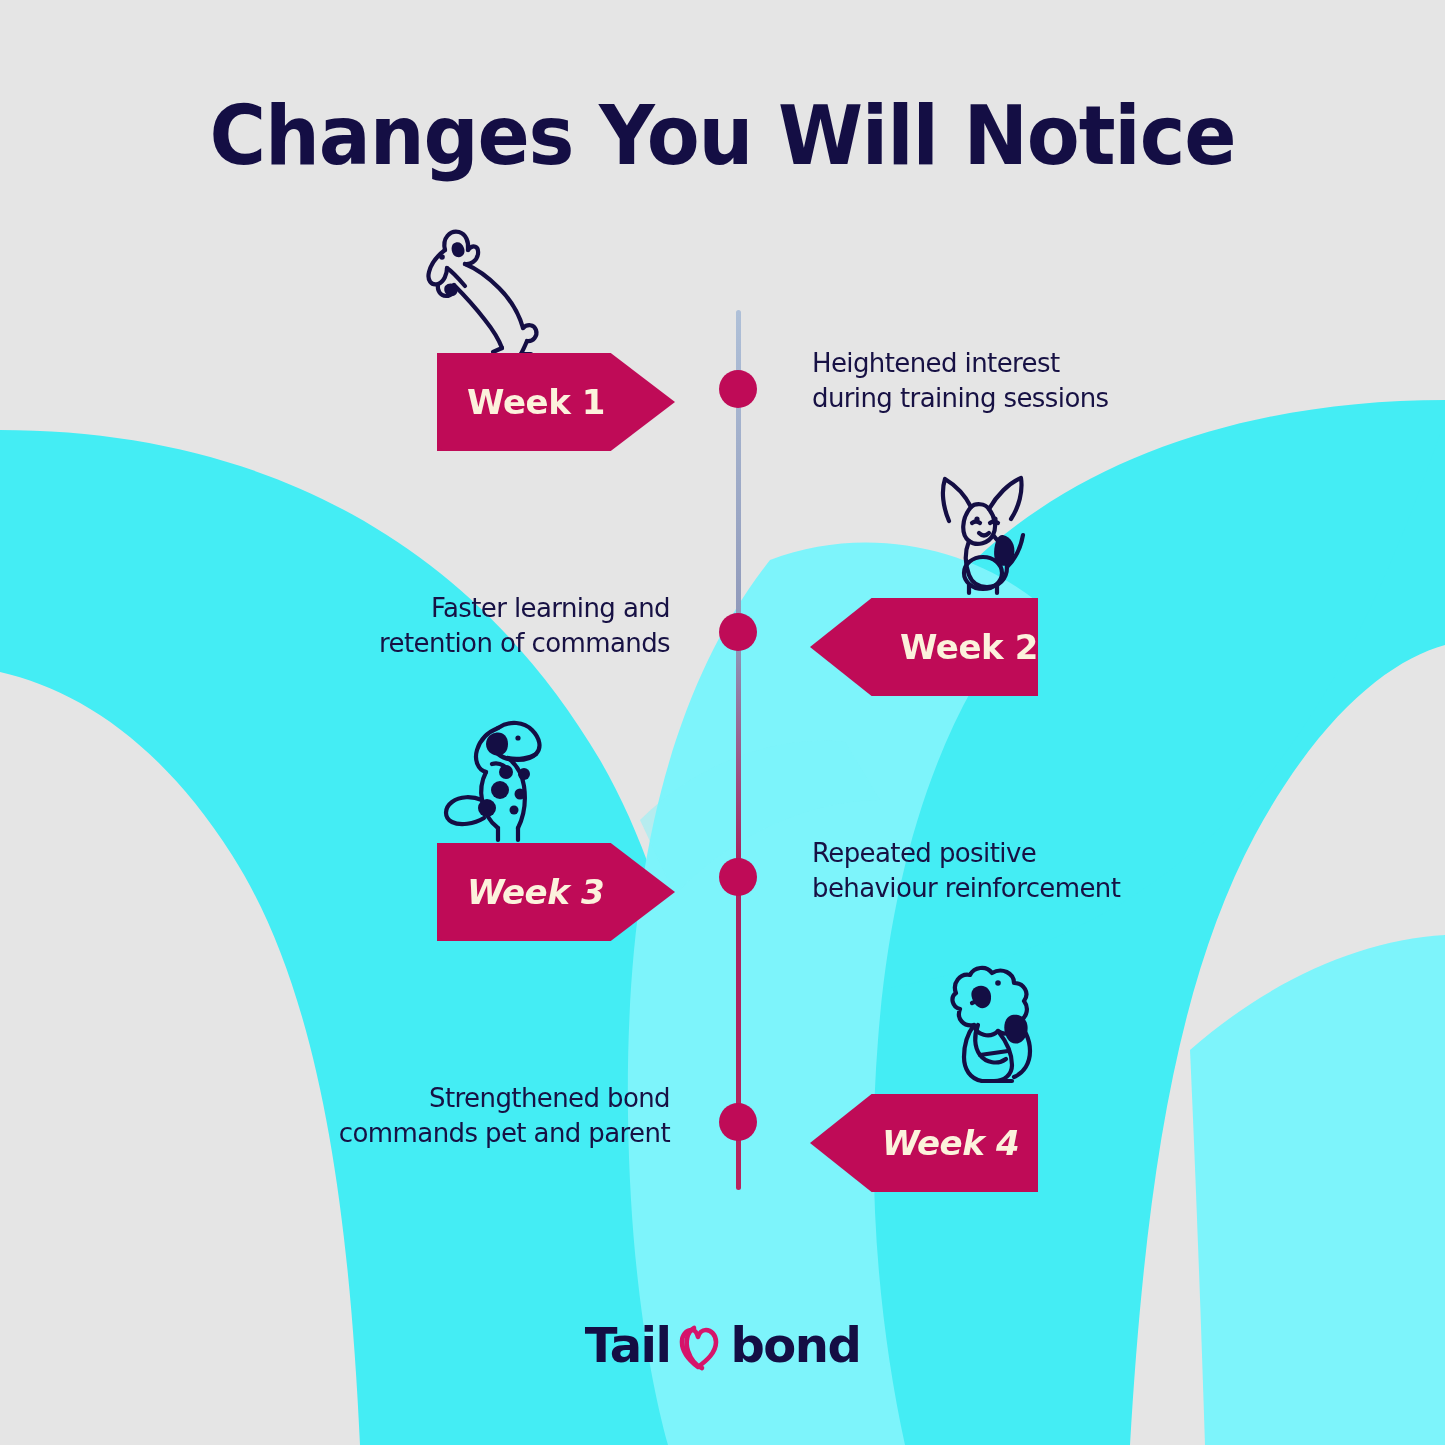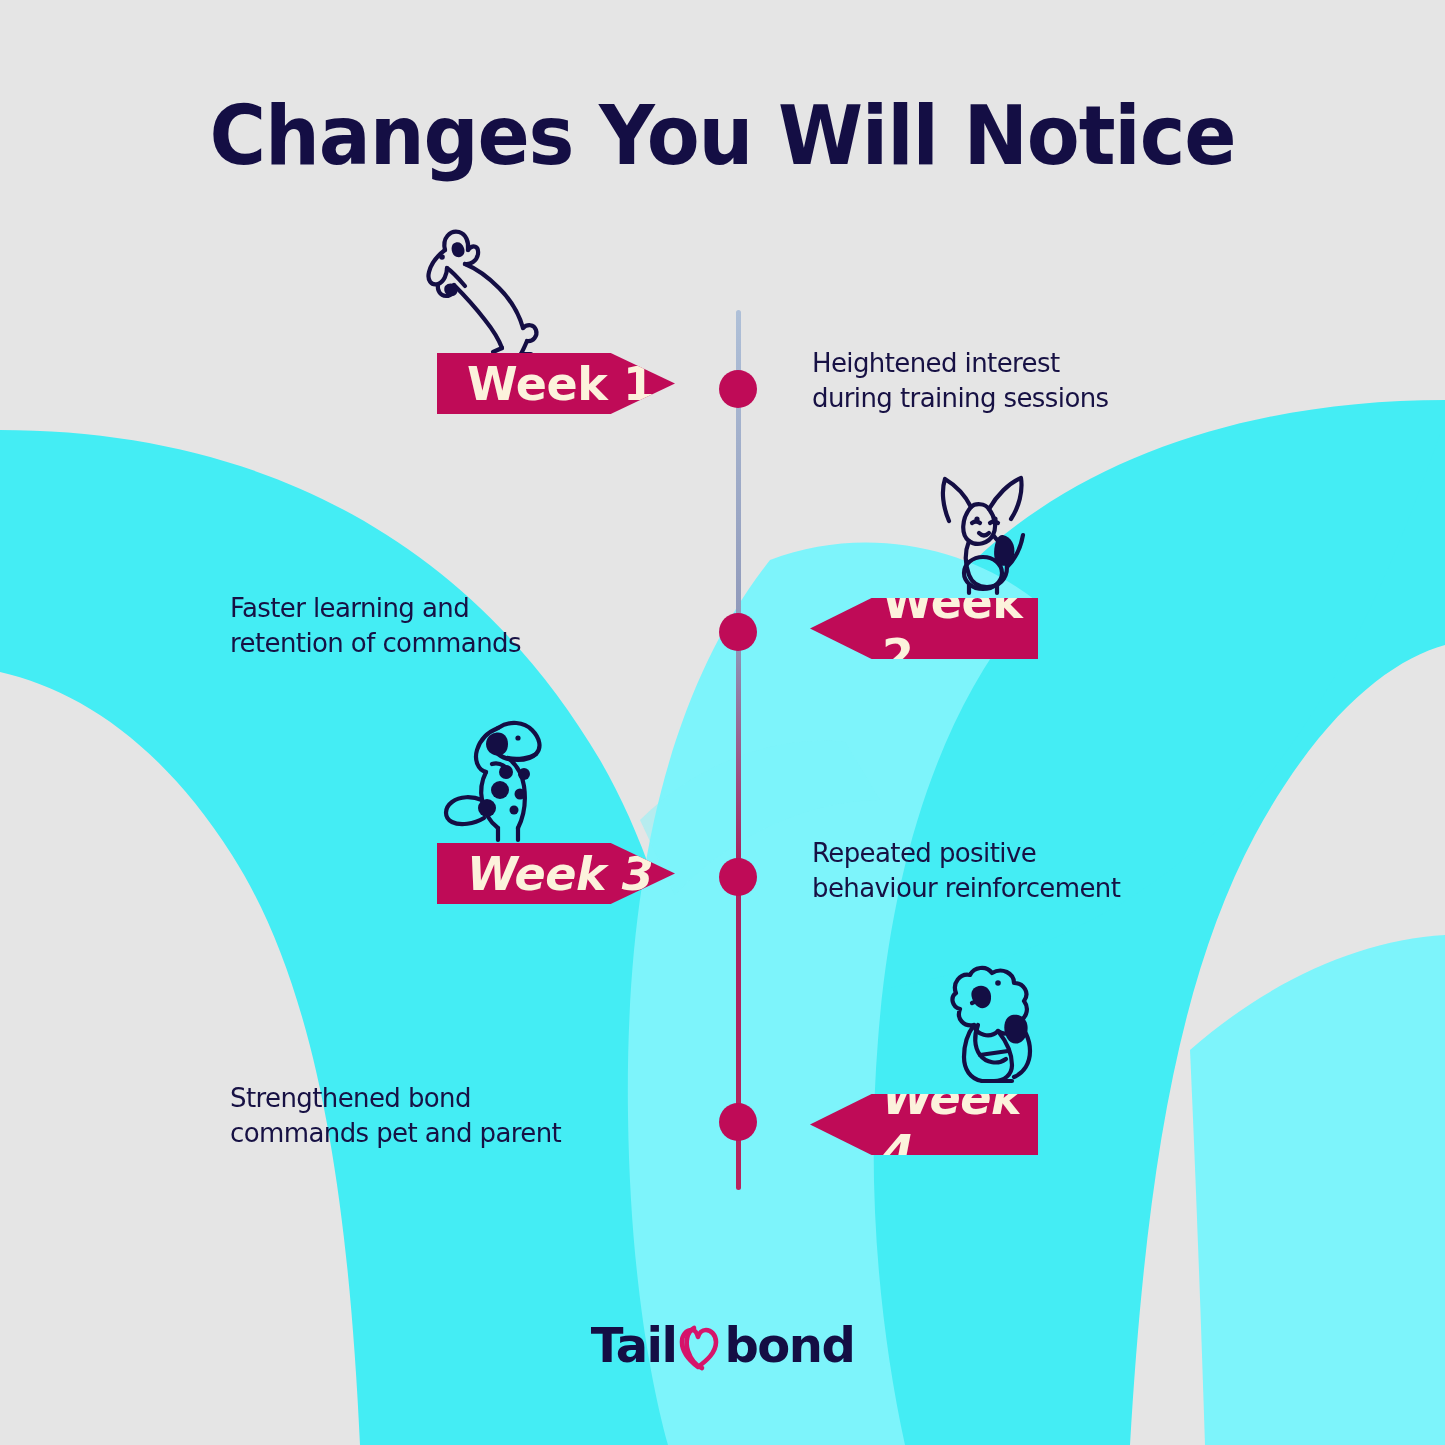--- a/index.html
+++ b/index.html
@@ -66,26 +66,26 @@
   
   .row { position: absolute; left: 0; width: 1445px; }
   .row.r1 { top: 218px; }
   .row.r2 { top: 463px; }
   .row.r3 { top: 708px; }
   .row.r4 { top: 953px; }
 
   
   .badge {
     position: absolute;
-    height: 61px;
+    height: 98px;
     background: #BF0B57;
     display: flex;
     align-items: center;
     color: #FCF2DC;
-    font-size: 46px;
+    font-size: 34px;
     font-weight: 700;
     font-family: "DejaVu Sans", sans-serif;
     letter-spacing: -0.4px;
   }
   
   .badge.right {
     left: 437px;
     width: 238px;
     border-radius: 10px 0 0 10px;
     padding-left: 30px;
@@ -124,20 +124,21 @@
   }
   .desc.right-side {
     left: 812px;
     width: 430px;
     text-align: left;
     top: 128px;
   }
   .desc.left-side {
     left: 230px;
     width: 440px;
+    text-align: right;
     top: 128px;
   }
 
   
   .dog { position: absolute; }
   .dog.d1 { left: 415px; top: 6px;  width: 150px; height: 135px; }
   .dog.d2 { left: 915px; top: 6px;  width: 140px; height: 135px; }
   .dog.d3 { left: 432px; top: 6px;  width: 150px; height: 135px; }
   .dog.d4 { left: 912px; top: 6px;  width: 145px; height: 135px; }
 
@@ -146,21 +147,21 @@
     position: absolute;
     left: 0; top: 1320px;
     width: 1445px;
     text-align: center;
     height: 70px;
   }
   .logo-inner {
     display: inline-flex;
     align-items: center;
     justify-content: center;
-    gap: 4px;
+    gap: 10px;
   }
   .logo-txt {
     color: #140E44;
     font-size: 48px;
     font-weight: 700;
     font-family: "DejaVu Sans", sans-serif;
     letter-spacing: -1.5px;
     line-height: 1;
   }
   .logo-mark { display:inline-block; margin: 0 -2px 0 -4px; position:relative; top:2px; }

